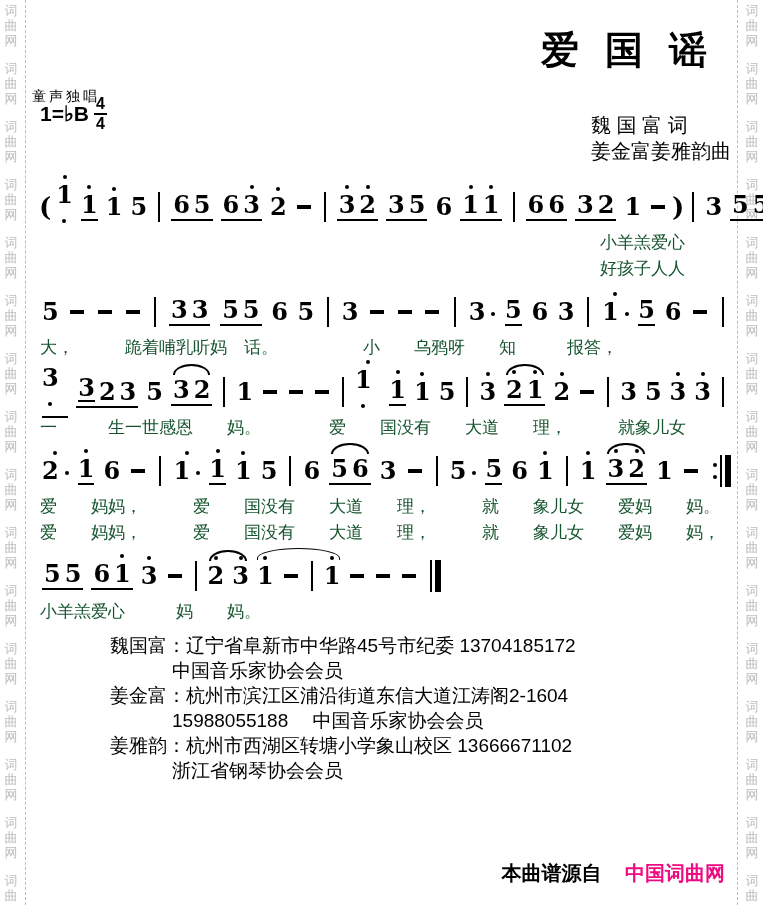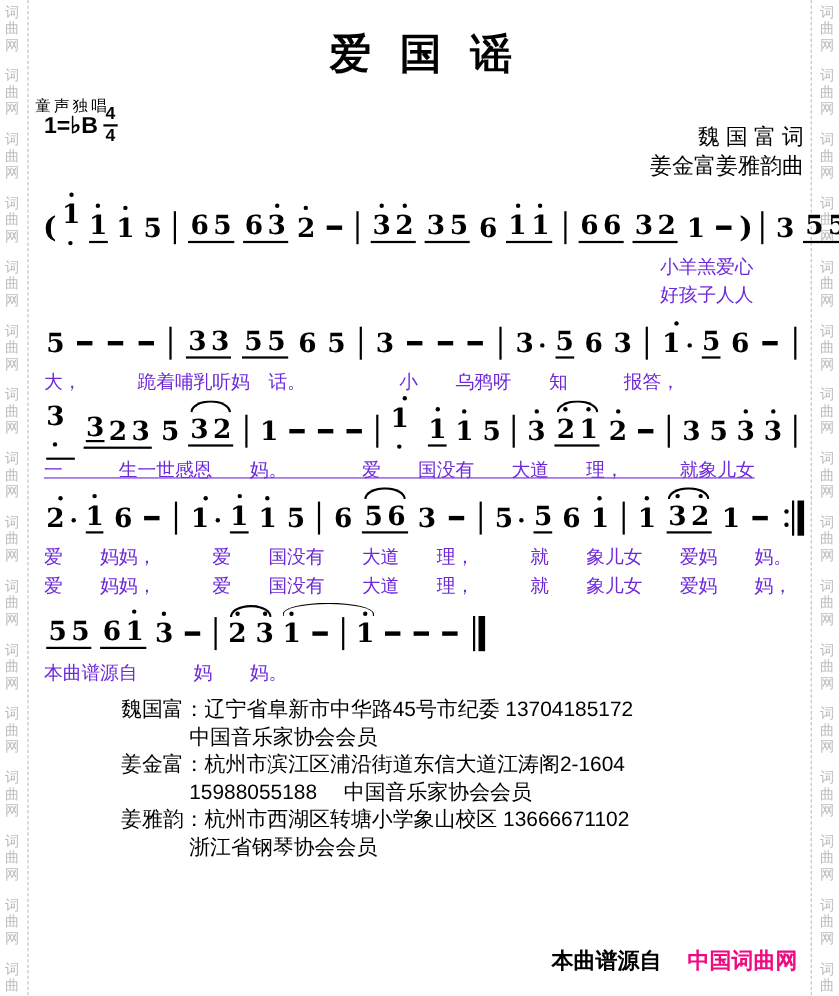--- a/index.html
+++ b/index.html
@@ -14,31 +14,31 @@
   .wm-group{display:flex;flex-direction:column;align-items:center;margin-bottom:13px;}
   .wm-ch{display:block;}
   .dash-line{position:absolute;top:0;bottom:0;width:0;border-left:1px dashed #bdbdbd;z-index:1;}
   .dash-left{left:25px;} .dash-right{right:25px;}
 
   
   .sheet{position:absolute;left:32px;right:30px;top:0;bottom:0;z-index:2;}
 
   
   .hdr{position:relative;height:184px;}
-  .title{text-align:center;padding-top:30px;font-family:"Liberation Serif",serif;
+  .title{text-align:right;padding-top:30px;font-family:"Liberation Serif",serif;
          font-size:38px;font-weight:bold;letter-spacing:26px;padding-left:26px;line-height:1.1;}
   .subtitle{text-align:left;font-size:14px;letter-spacing:3px;margin-top:16px;}
   .keysig{position:absolute;left:8px;top:96px;display:flex;align-items:center;
           font-size:21px;font-weight:bold;}
   .frac{display:inline-flex;flex-direction:column;align-items:center;margin-left:5px;
         font-size:16px;line-height:1;}
   .frac .fn{display:block;font-style:normal;}
   .frac .fn:first-child{border-bottom:2px solid #000;padding:0 2px 1px;margin-bottom:1px;}
   .tempo{position:absolute;left:6px;top:146px;font-size:19px;}
-  .credits{position:absolute;right:2px;top:112px;text-align:right;font-size:20px;line-height:1.3;}
+  .credits{position:absolute;right:2px;top:112px;font-size:20px;line-height:1.3;}
 
   
   .system{margin-bottom:8px;}
   .notesrow{display:flex;align-items:center;height:46px;padding:0 2px 0 6px;}
   .notesrow.fill{justify-content:space-between;}
   .note{font-family:"DejaVu Serif",serif;font-weight:bold;font-size:24px;line-height:1;
         position:relative;display:inline-block;margin:0 4px;}
   .note.hi::before{content:"";position:absolute;top:-8px;left:50%;transform:translateX(-50%);
         width:4px;height:4px;border-radius:50%;background:#000;}
   .note.aug::after{content:"";display:inline-block;width:4px;height:4px;border-radius:50%;
@@ -56,21 +56,21 @@
         border:2px solid #000;border-bottom:none;border-radius:50% 50% 0 0/100% 100% 0 0;}
   .slur.wide::before{top:-13px;left:5%;right:5%;height:11px;border-width:1.5px;
         border-radius:60% 60% 0 0/100% 100% 0 0;}
   .endrep,.finalbar{display:inline-flex;align-items:center;margin-left:8px;flex:none;}
   .rdots{width:4px;height:18px;position:relative;margin-right:3px;}
   .rdots::before,.rdots::after{content:"";position:absolute;left:0;width:4px;height:4px;
         border-radius:50%;background:#000;}
   .rdots::before{top:1px;} .rdots::after{bottom:1px;}
   .thinb{width:2px;height:32px;background:#000;margin-right:3px;}
   .thickb{width:6px;height:32px;background:#000;}
-  .lyric{font-size:17px;line-height:1.5;white-space:pre;padding-left:8px;color:#6d28d9;}
+  .lyric{font-size:17px;line-height:1.5;white-space:pre;padding-left:8px;color:#14532d;}
 
   
   .contacts{padding-left:78px;font-size:19px;line-height:1.32;}
   .clabel{display:inline-block;min-width:62px;}
   
   .footer{position:absolute;right:8px;bottom:18px;font-size:20px;font-weight:bold;}
   .src-site{margin-left:18px;}
 </style>
 </head>
 <body>
@@ -386,21 +386,21 @@
           </span>
           <span class="note hi">2</span>
           <span class="dashn"></span>
           <span class="barline"></span>
           <span class="note">3</span>
           <span class="note">5</span>
           <span class="note hi">3</span>
           <span class="note hi">3</span>
           <span class="barline"></span>
         </div>
-        <div class="lyric" style="padding-left: 8px; text-decoration: underline;">一　　　生一世感恩　　妈。　　　　爱　　国没有　　大道　　理，　　　就象儿女</div>
+        <div class="lyric" style="padding-left: 8px;">一　　　生一世感恩　　妈。　　　　爱　　国没有　　大道　　理，　　　就象儿女</div>
       </div>
       <div class="system">
         <div class="notesrow fill">
           <span class="note hi aug">2</span>
           <span class="note hi u1">1</span>
           <span class="note">6</span>
           <span class="dashn"></span>
           <span class="barline"></span>
           <span class="note hi aug">1</span>
           <span class="note hi u1">1</span>
@@ -464,21 +464,21 @@
             <span class="note hi">1</span>
           </span>
           <span class="dashn"></span>
           <span class="dashn"></span>
           <span class="dashn"></span>
           <span class="finalbar">
             <span class="thinb"></span>
             <span class="thickb"></span>
           </span>
         </div>
-        <div class="lyric" style="padding-left: 8px;">本曲谱源自　　　妈　　妈。</div>
+        <div class="lyric" style="padding-left: 8px;">小羊羔爱心　　　妈　　妈。</div>
       </div>
     </div>
 
   <div class="contacts">
     <div class="contact-line">
       <span class="clabel">魏国富：</span><span>辽宁省阜新市中华路45号市纪委 13704185172</span>
     </div>
     <div class="contact-line">
       <span class="clabel"></span><span>中国音乐家协会会员</span>
     </div>

